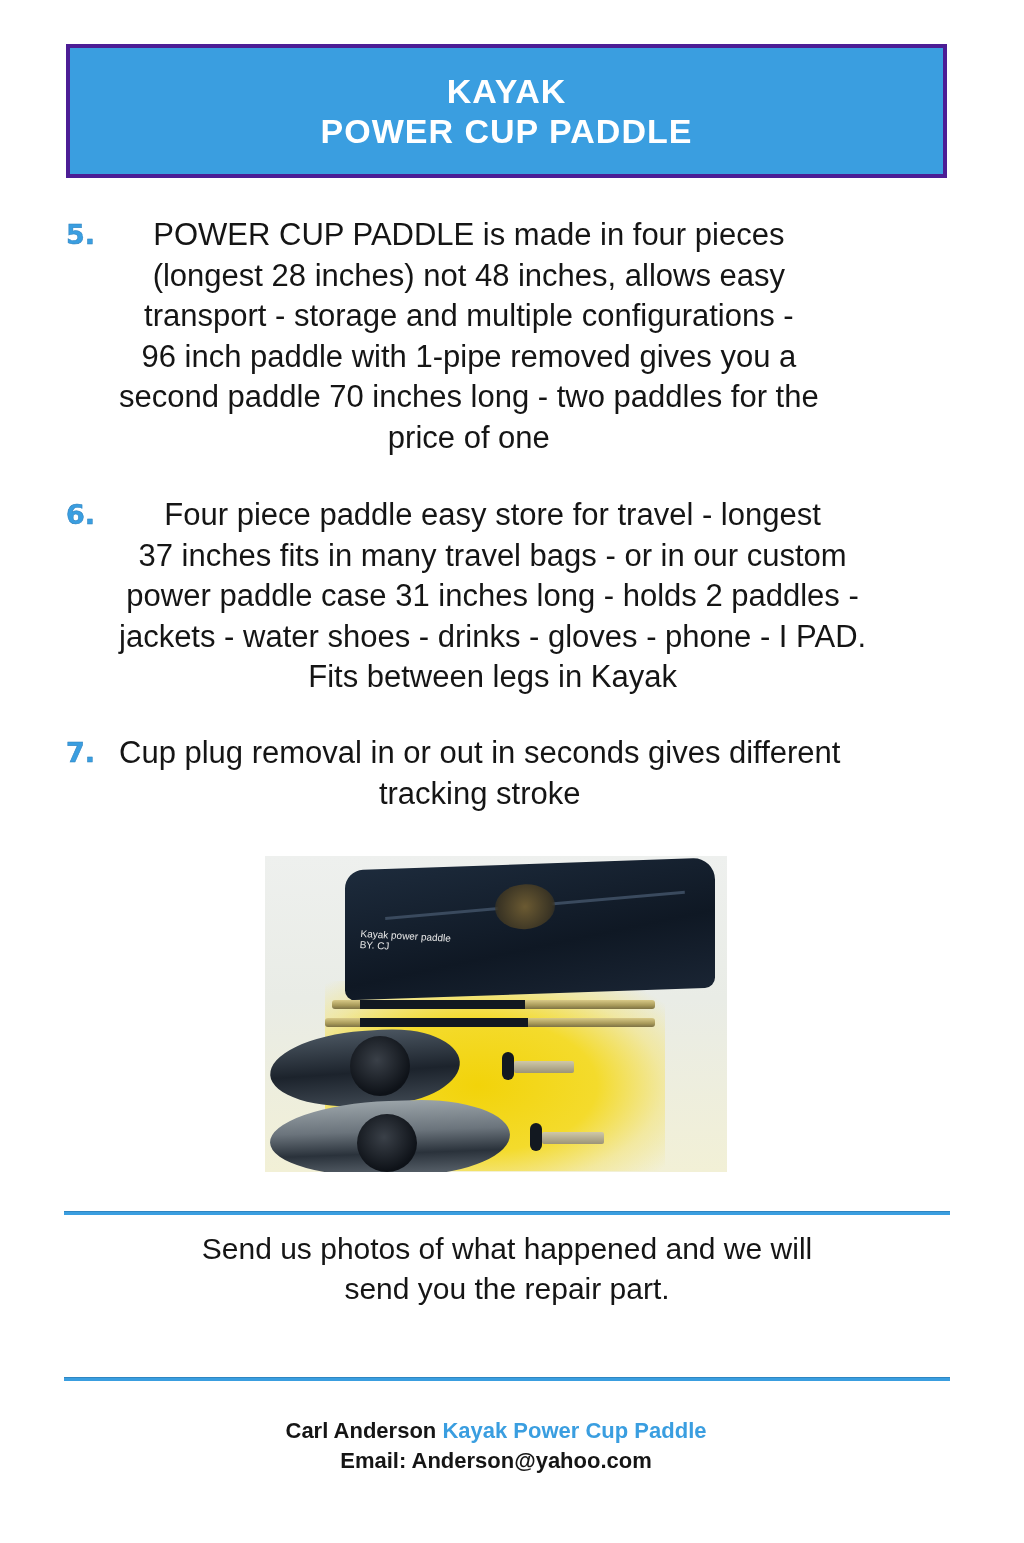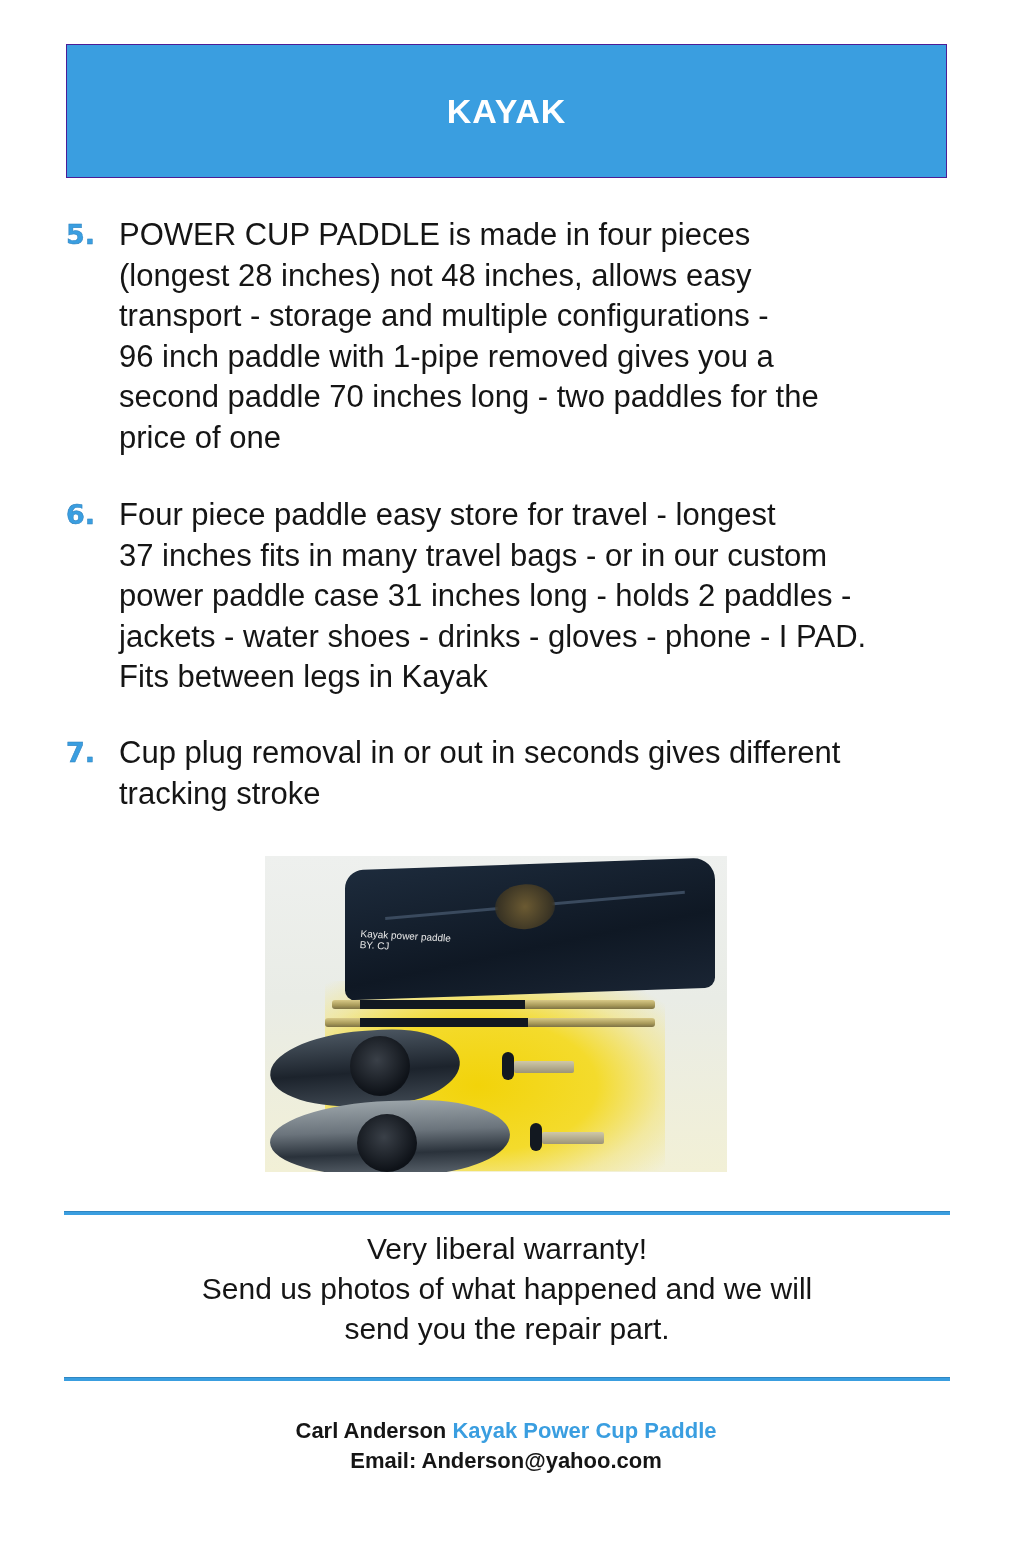--- a/index.html
+++ b/index.html
@@ -15,21 +15,21 @@
     font-family: "Liberation Sans", sans-serif;
     color: #151515;
   }
   .header-banner {
     position: absolute;
     left: 66px;
     top: 44px;
     width: 881px;
     height: 134px;
     background: #3a9ee0;
-    border: 1px solid #4c1d95;
+    border: 4px solid #4c1d95;
     box-sizing: border-box;
     display: flex;
     flex-direction: column;
     align-items: center;
     justify-content: center;
     color: #ffffff;
     font-weight: bold;
     letter-spacing: 1px;
   }
   .header-banner .line1 {
@@ -57,20 +57,21 @@
     left: 0;
     top: 0;
     font-family: "DejaVu Sans", sans-serif;
     font-weight: bold;
     color: #3a9ee0;
     font-size: 27px;
     -webkit-text-stroke: 0.5px #2b7fbd;
   }
   .feature-item .text {
     white-space: pre-line;
+    text-align: center;
   }
   #item-5 { position: absolute; top: 0; }
   #item-6 { position: absolute; top: 280px; }
   #item-7 { position: absolute; top: 518px; }
 
   .photo {
     position: absolute;
     left: 265px;
     top: 856px;
     width: 462px;
@@ -193,21 +194,21 @@
     left: 64px;
     top: 1229px;
     width: 886px;
     text-align: center;
     font-size: 30px;
     line-height: 40px;
     color: #151515;
   }
   .contact {
     position: absolute;
-    left: 63px;
+    left: 53px;
     top: 1416px;
     width: 886px;
     text-align: center;
     font-weight: bold;
   }
   .contact .name-line {
     font-size: 22px;
     line-height: 30px;
   }
   .contact .name-line .brand {
@@ -222,20 +223,21 @@
     font-size: 29px;
     line-height: 38px;
     margin-top: 2px;
   }
 </style>
 </head>
 <body>
 
 <div class="header-banner">
   <div class="line1">KAYAK</div>
+  <div class="line2">POWER CUP PADDLE</div>
 </div>
 
 <div class="feature-list">
   <div class="feature-item" id="item-5">
     <span class="num">5.</span>
     <div class="text">POWER CUP PADDLE is made in four pieces
 (longest 28 inches) not 48 inches, allows easy
 transport - storage and multiple configurations -
 96 inch paddle with 1-pipe removed gives you a
 second paddle 70 inches long - two paddles for the
@@ -276,21 +278,20 @@
   <div class="shaft" style="left:249px; top:205px; width:60px;"></div>
   <div class="blade b2"></div>
   <div class="cup" style="left:92px; top:258px; width:60px; height:58px;"></div>
   <div class="collar" style="left:265px; top:267px;"></div>
   <div class="shaft" style="left:277px; top:276px; width:62px;"></div>
 </div>
 
 <div class="divider" id="divider-top"></div>
 
 <div class="warranty">
-  <div>Very liberal warranty!</div>
   <div>Send us photos of what happened and we will</div>
   <div>send you the repair part.</div>
 </div>
 
 <div class="divider" id="divider-bottom"></div>
 
 <div class="contact">
   <div class="name-line">
     <span>Carl Anderson</span>
     <span class="brand">Kayak Power Cup Paddle</span>

